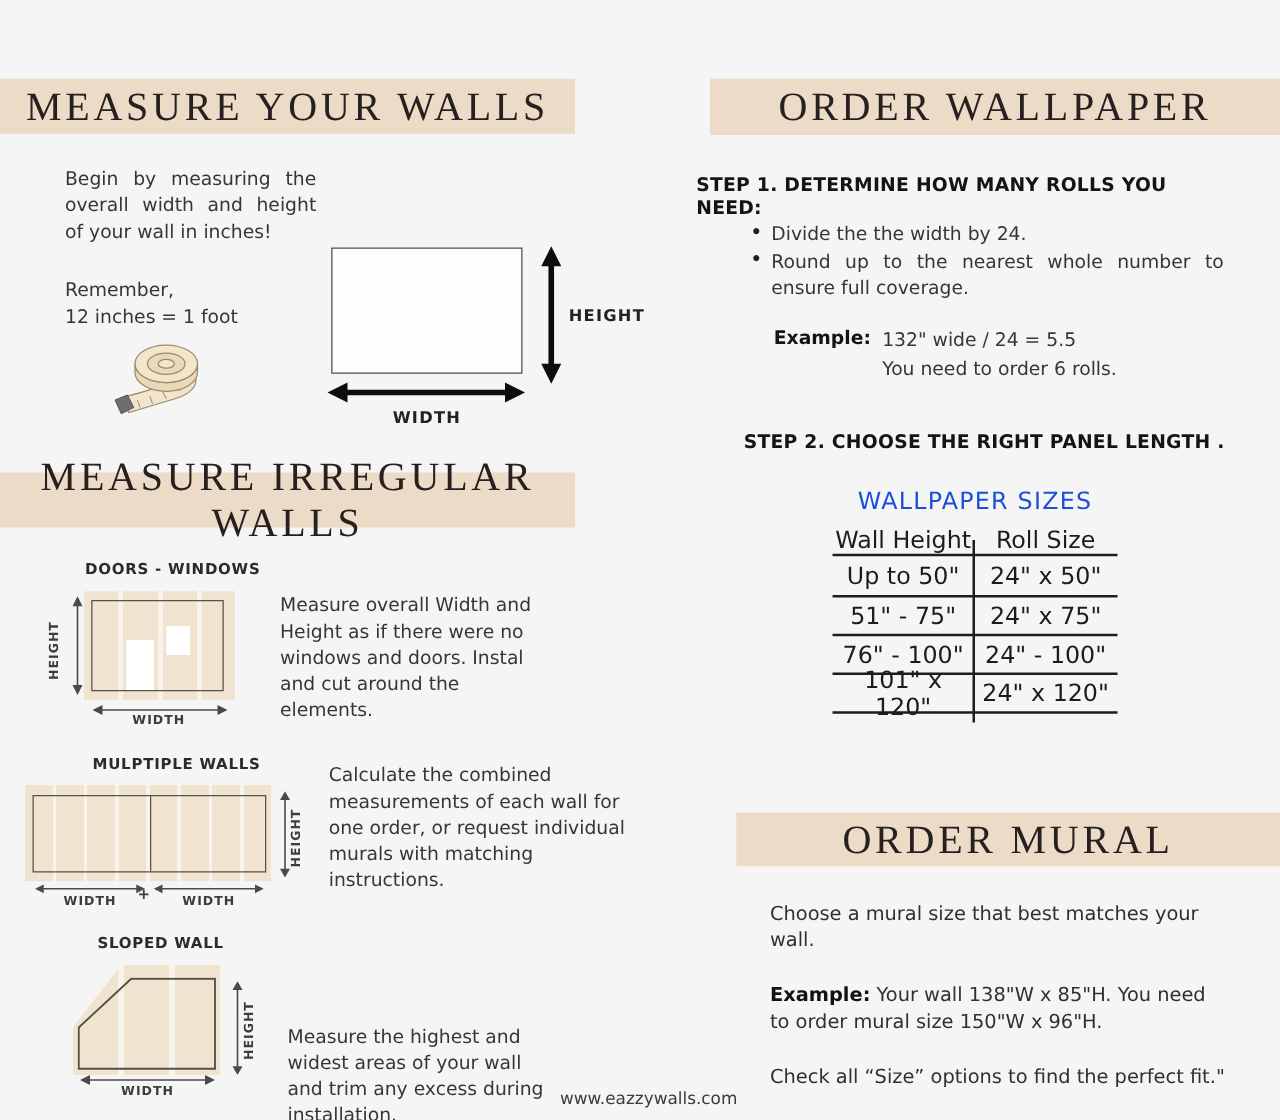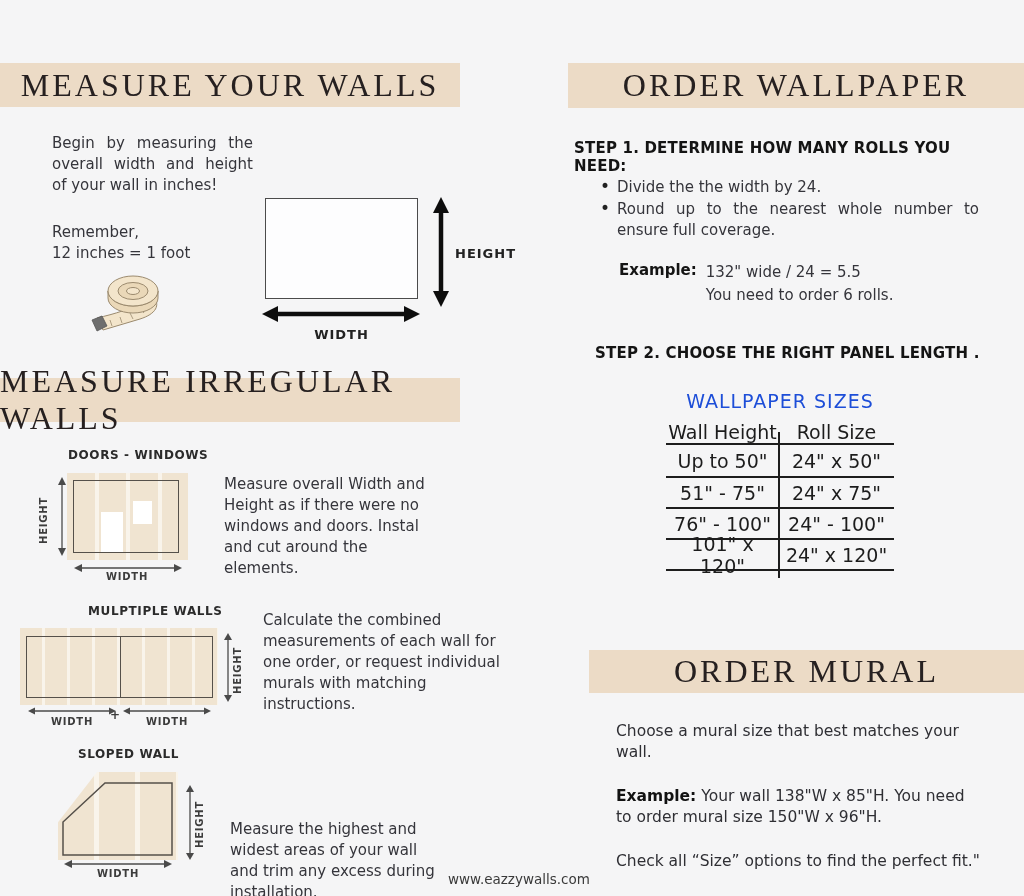--- a/index.html
+++ b/index.html
@@ -91,21 +91,21 @@
   </svg>
   <div class="abs dim-label-lg" style="left:455px;top:246px;">HEIGHT</div>
 
   <svg class="abs" style="left:261px;top:303px;" width="160" height="22" viewBox="0 0 160 22">
     <line x1="13" y1="11" x2="147" y2="11" stroke="#0d0d0d" stroke-width="4.5"></line>
     <polygon points="1,11 17,3 17,19" fill="#0d0d0d"></polygon>
     <polygon points="159,11 143,3 143,19" fill="#0d0d0d"></polygon>
   </svg>
   <div class="abs dim-label-lg center" style="left:265px;top:327px;width:153px;">WIDTH</div>
 
-  <div class="abs bar" style="left:0;top:378px;width:460px;height:44px;">
+  <div class="abs bar" style="left:0;top:378px;width:460px;height:44px;text-align:center;">
     <span>MEASURE IRREGULAR WALLS</span>
   </div>
 
   <div class="abs sub-label" style="left:68px;top:448px;">DOORS - WINDOWS</div>
 
   <div class="abs stripes-dw" style="left:67px;top:473px;width:121px;height:87px;"></div>
   <div class="abs diag-rect" style="left:73px;top:480px;width:106px;height:73px;"></div>
   <div class="abs white-block" style="left:101px;top:512px;width:22px;height:40px;"></div>
   <div class="abs white-block" style="left:133px;top:501px;width:19px;height:23px;"></div>
 
@@ -117,21 +117,21 @@
   <div class="abs dim-label-sm vert" style="left:38px;top:492px;height:52px;">HEIGHT</div>
   <svg class="abs" style="left:74px;top:562px;" width="108" height="12" viewBox="0 0 108 12">
     <line x1="6" y1="6" x2="102" y2="6" stroke="#4a4a4a" stroke-width="1.3"></line>
     <polygon points="0,6 8,2 8,10" fill="#4a4a4a"></polygon>
     <polygon points="108,6 100,2 100,10" fill="#4a4a4a"></polygon>
   </svg>
   <div class="abs dim-label-sm center" style="left:73px;top:571px;width:108px;">WIDTH</div>
 
   <div class="abs body-text" style="left:224px;top:474px;width:220px;">Measure overall Width and Height as if there were no windows and doors. Instal and cut around the elements.</div>
 
-  <div class="abs sub-label" style="left:74px;top:604px;margin-left:14px;">MULPTIPLE WALLS</div>
+  <div class="abs sub-label" style="left:74px;top:604px;">MULPTIPLE WALLS</div>
 
   <div class="abs stripes-mw" style="left:20px;top:628px;width:198px;height:77px;"></div>
   <div class="abs diag-rect" style="left:26px;top:636px;width:187px;height:62px;">
     <div class="divider-v"></div>
   </div>
 
   <svg class="abs" style="left:222px;top:633px;" width="12" height="69" viewBox="0 0 12 69">
     <line x1="6" y1="5" x2="6" y2="64" stroke="#4a4a4a" stroke-width="1.3"></line>
     <polygon points="6,0 2,7 10,7" fill="#4a4a4a"></polygon>
     <polygon points="6,69 2,62 10,62" fill="#4a4a4a"></polygon>
@@ -174,21 +174,21 @@
     <polygon points="108,6 100,2 100,10" fill="#4a4a4a"></polygon>
   </svg>
   <div class="abs dim-label-sm center" style="left:63px;top:868px;width:110px;">WIDTH</div>
 
   <div class="abs body-text" style="left:230px;top:819px;width:215px;">Measure the highest and widest areas of your wall and trim any excess during installation.</div>
 
   <div class="abs bar" style="left:568px;top:63px;width:456px;height:45px;">
     <span>ORDER WALLPAPER</span>
   </div>
 
-  <div class="abs step-head" style="left:574px;top:139px;width:390px;">STEP 1. DETERMINE HOW MANY ROLLS YOU NEED:</div>
+  <div class="abs step-head" style="left:557px;top:139px;width:390px;">STEP 1. DETERMINE HOW MANY ROLLS YOU NEED:</div>
 
   <ul class="abs bullets" style="left:598px;top:177px;width:381px;">
     <li>Divide the the width by 24.</li>
     <li class="justify">Round up to the nearest whole number to ensure full coverage.</li>
   </ul>
 
   <div class="abs example-row" style="left:619px;top:261px;">
     <span class="lbl">Example:</span>
     <span class="val">
       <span style="display:block;">132" wide / 24 = 5.5</span>

